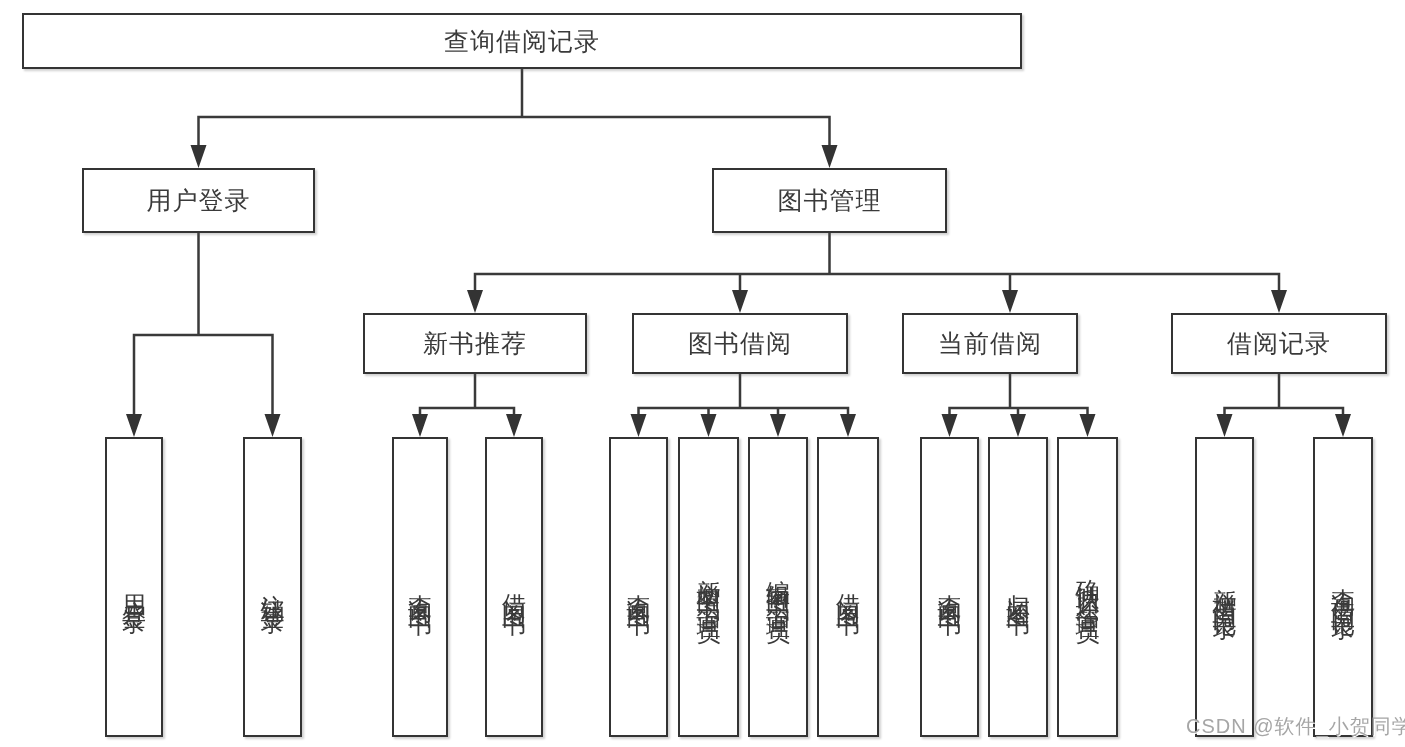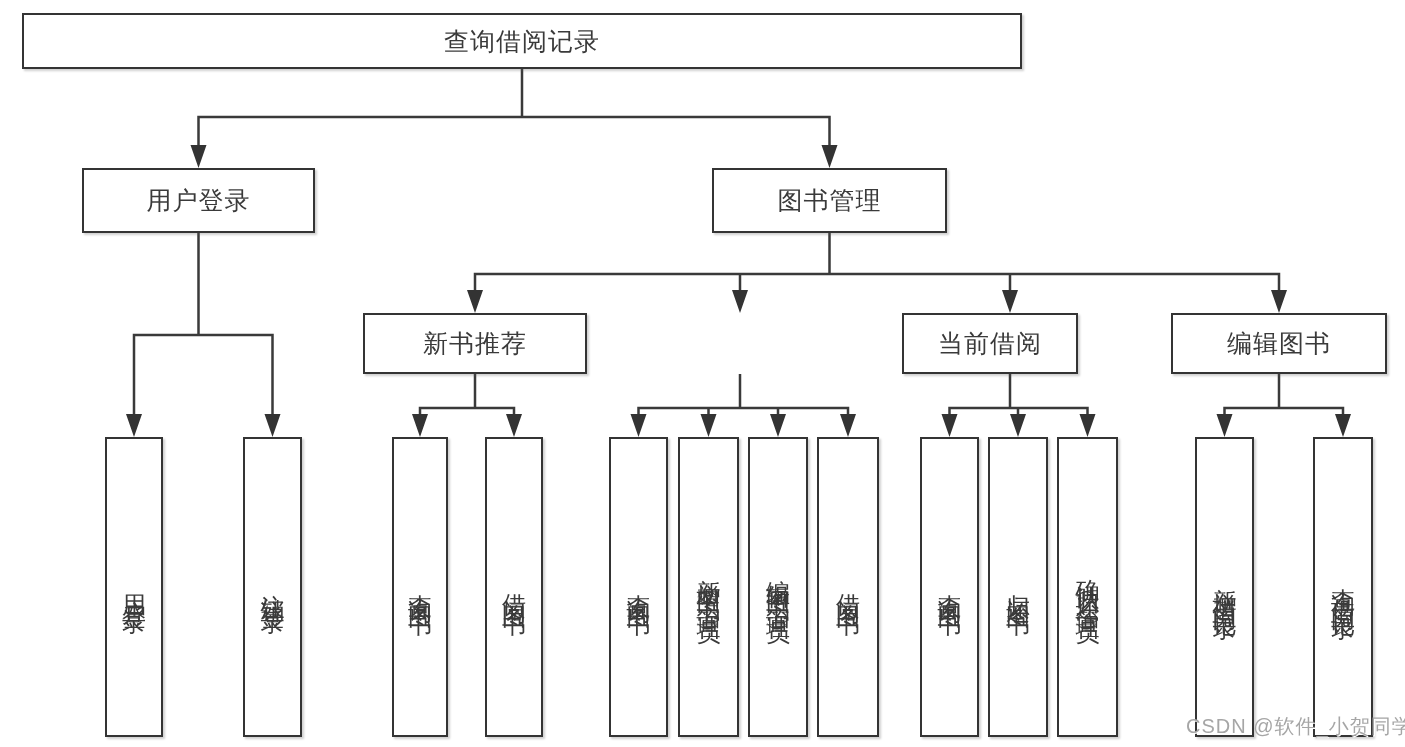--- a/index.html
+++ b/index.html
@@ -50,22 +50,23 @@
     <path d="M1279,374 V408 M1223.25,408 H1344.25 M1224.5,408 V420 M1343,408 V420" stroke="#3a3a3a" stroke-width="2.5" fill="none"></path>
     <path d="M1216.5,414 H1232.5 L1224.5,437 Z M1335,414 H1351 L1343,437 Z" fill="#333333"></path>
   </svg>
 
   <div class="box h" style="left:22px;top:13px;width:1000px;height:56px">查询借阅记录</div>
 
   <div class="box h" style="left:82px;top:168px;width:233px;height:65px">用户登录</div>
   <div class="box h" style="left:363px;top:313px;width:224px;height:61px">新书推荐</div>
 
   <div class="box h" style="left:712px;top:168px;width:235px;height:65px">图书管理</div>
+  <div class="box h" style="left:632px;top:313px;width:216px;height:61px">图书借阅</div>
   <div class="box h" style="left:902px;top:313px;width:176px;height:61px">当前借阅</div>
-  <div class="box h" style="left:1171px;top:313px;width:216px;height:61px">编辑图书</div>
+  <div class="box h" style="left:1171px;top:313px;width:216px;height:61px">借阅记录</div>
 
   <div class="box v" style="left:105px;top:437px;width:58px;height:300px">用户登录</div>
   <div class="box v" style="left:243px;top:437px;width:59px;height:300px">注销登录</div>
 
   <div class="box v" style="left:392px;top:437px;width:56px;height:300px">查询图书</div>
   <div class="box v" style="left:485px;top:437px;width:58px;height:300px">借阅图书</div>
 
   <div class="box v" style="left:609px;top:437px;width:59px;height:300px">查询图书</div>
   <div class="box v" style="left:678px;top:437px;width:61px;height:300px">新增图书（管理员）</div>
   <div class="box v" style="left:748px;top:437px;width:60px;height:300px">编辑图书（管理员）</div>

